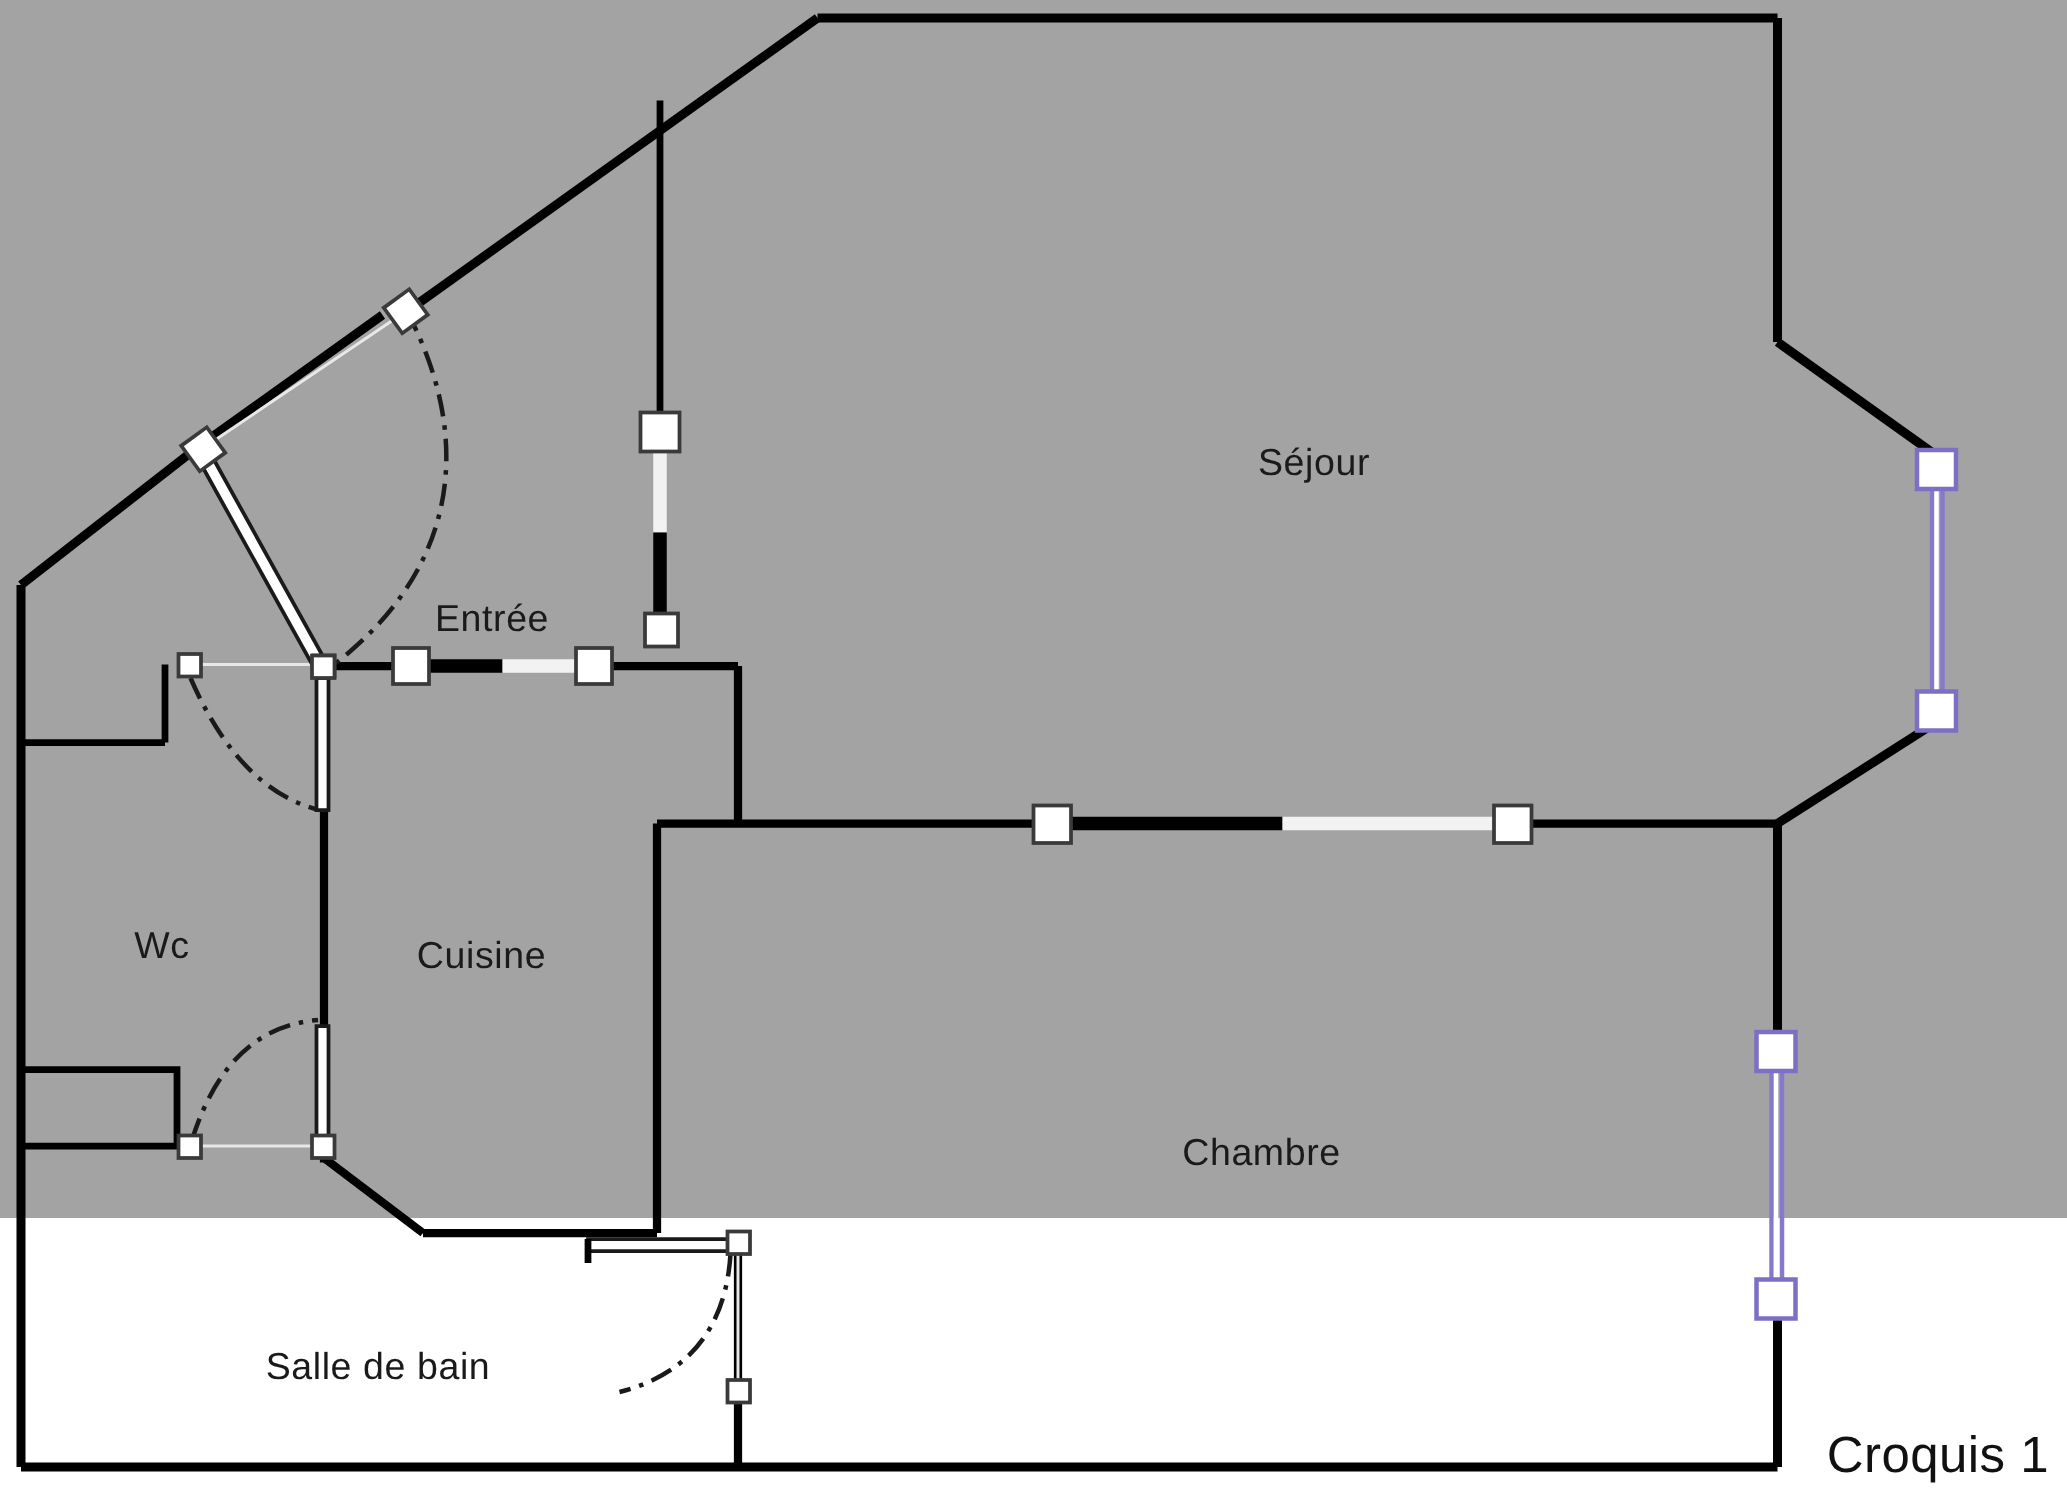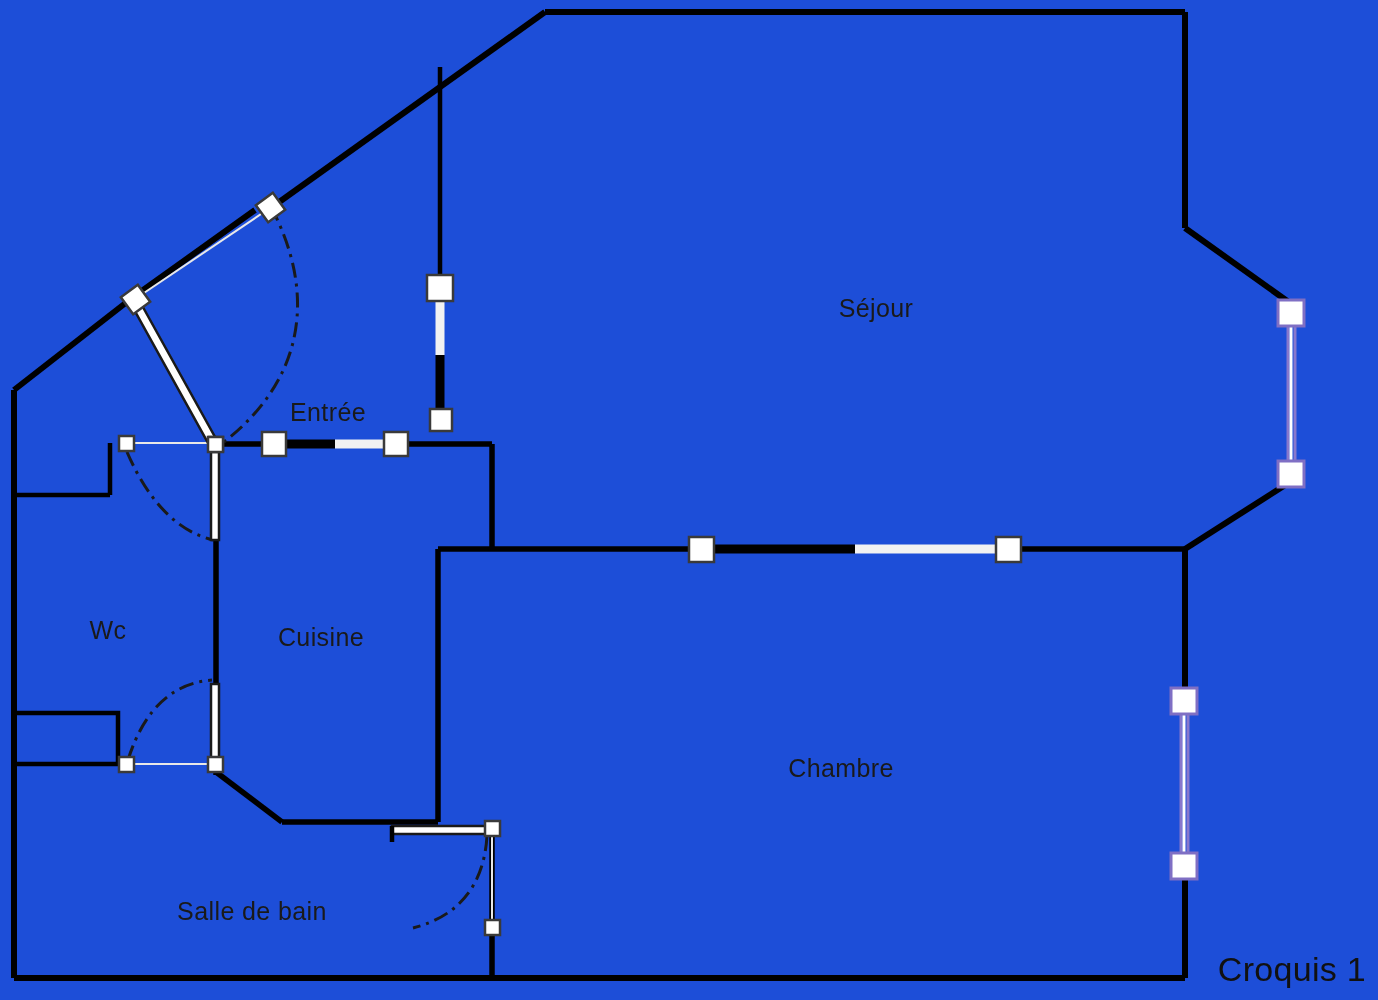--- a/index.html
+++ b/index.html
@@ -9,22 +9,22 @@
   }
   body {
     width: 1378px;
     height: 1000px;
     overflow: hidden;
     font-family: "Liberation Sans", sans-serif;
   }
   #plan-root {
     position: relative;
     width: 1378px;
-    height: 1000px;
-    background: #1d4ed8;
+    height: 812px;
+    background: #a3a3a3;
   }
   svg#floorplan {
     position: absolute;
     top: 0;
     left: 0;
     width: 1378px;
     height: 1000px;
     display: block;
   }
   .room-label {

